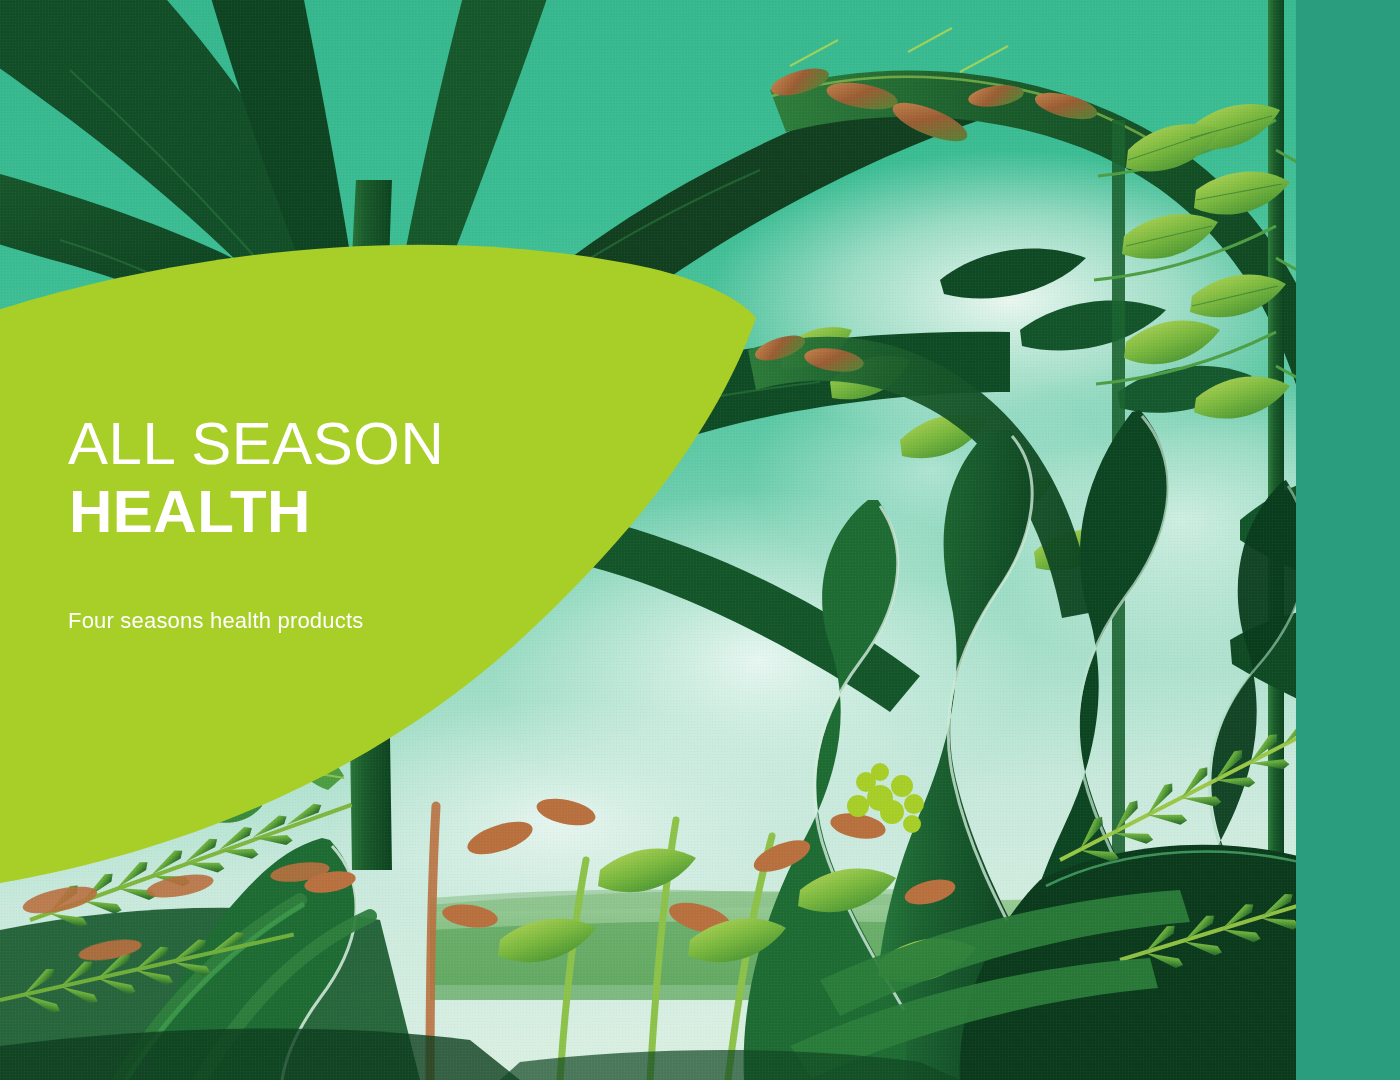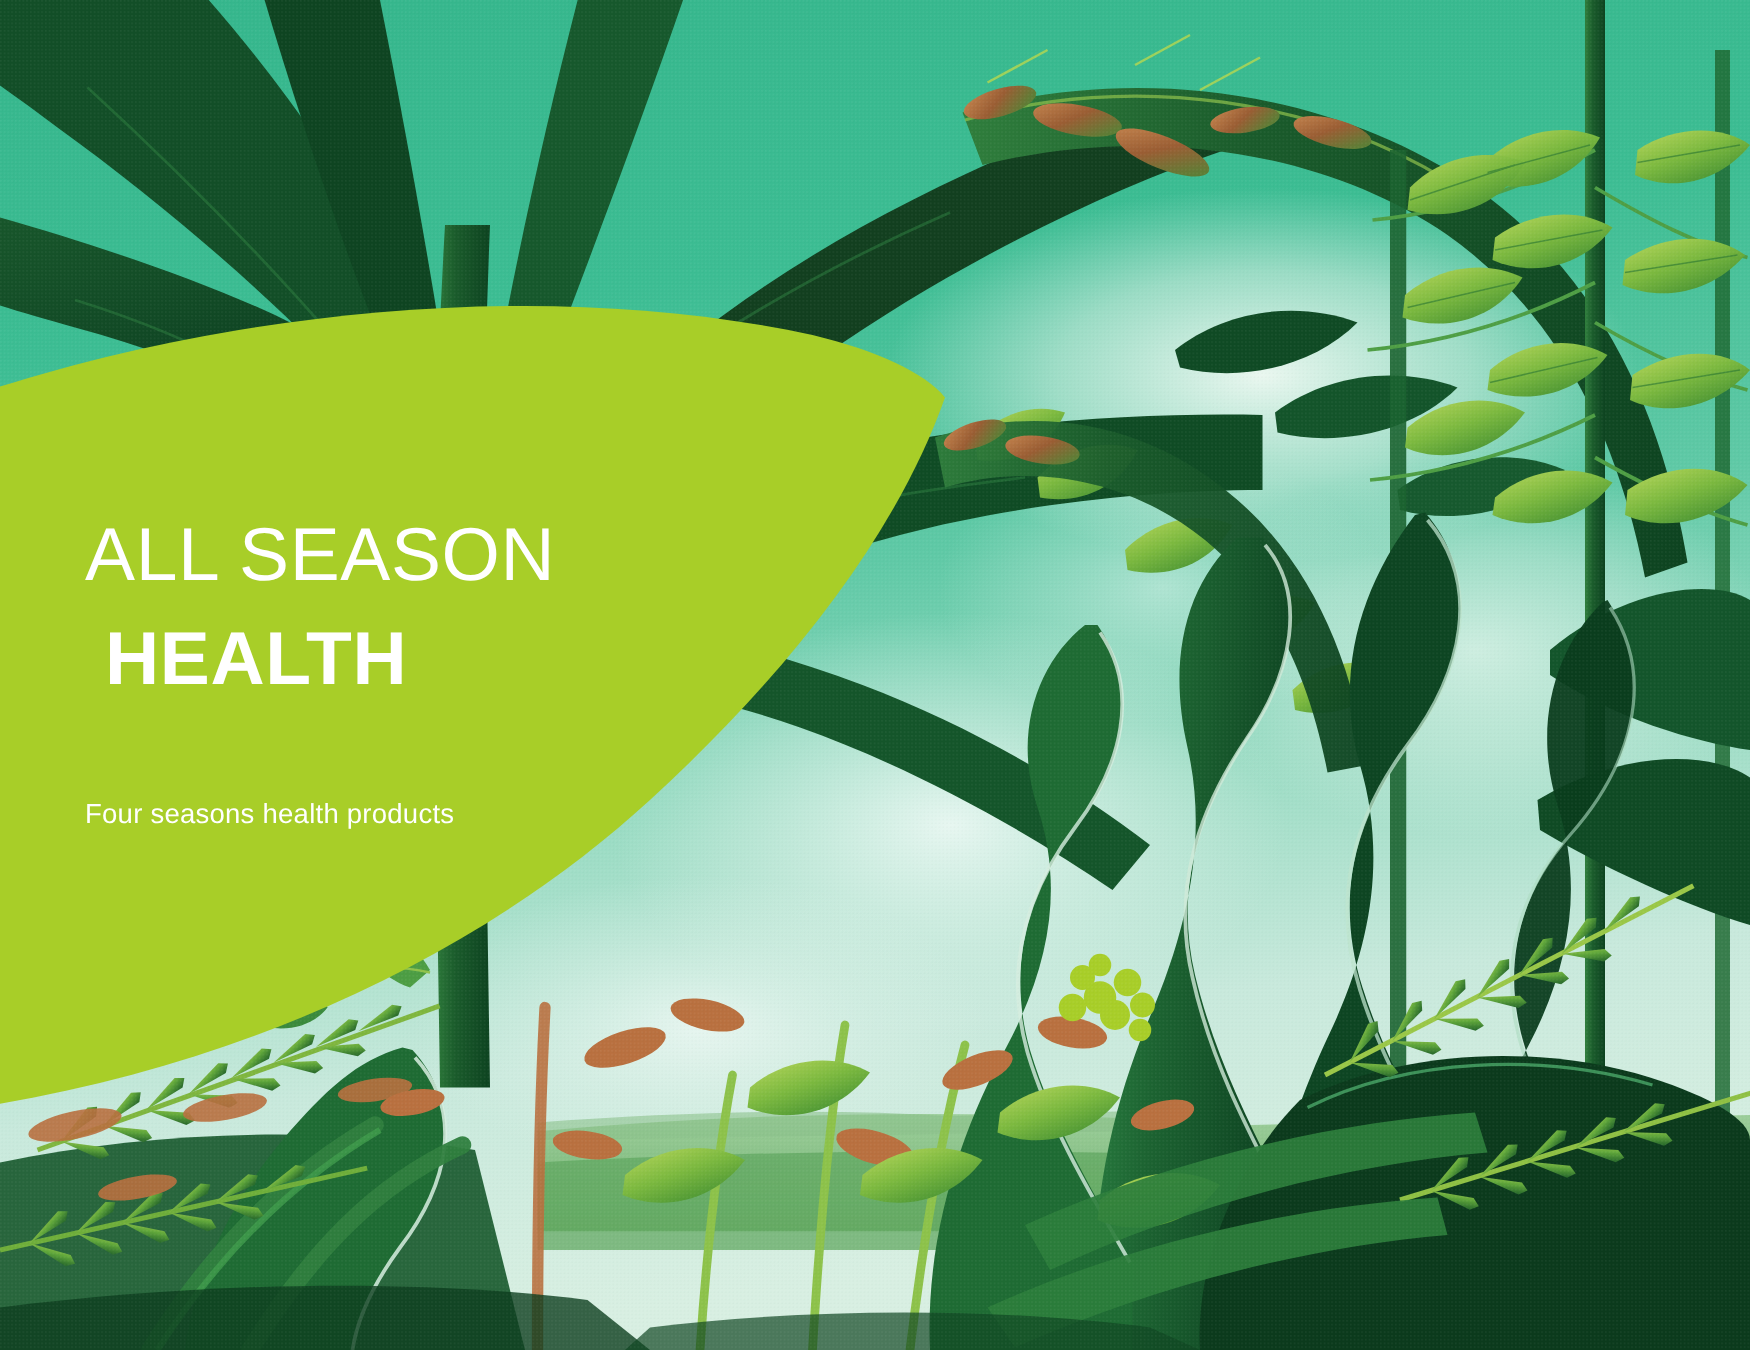--- a/index.html
+++ b/index.html
@@ -2,21 +2,21 @@
 <html><head>
 <meta charset="utf-8">
 <style>
   html, body {
     margin: 0;
     padding: 0;
     background: #2a9d7f;
   }
   #stage {
     position: relative;
-    width: 1400px;
+    width: 1296px;
     height: 1080px;
     overflow: hidden;
     font-family: "Liberation Sans", sans-serif;
   }
   #scene {
     position: absolute;
     inset: 0;
     width: 1400px;
     height: 1080px;
     display: block;
@@ -44,21 +44,21 @@
     line-height: 1.08;
     margin: 0;
     white-space: nowrap;
   }
   .title-line-2 {
     font-size: 60px;
     font-weight: 700;
     letter-spacing: 0.5px;
     color: #ffffff;
     line-height: 1.12;
-    margin: 16px;
+    margin: 1px;
     white-space: nowrap;
   }
   .subtitle {
     margin: 0;
     padding-top: 62px;
     font-size: 22px;
     font-weight: 300;
     color: #ffffff;
     letter-spacing: 0.2px;
     white-space: nowrap;

